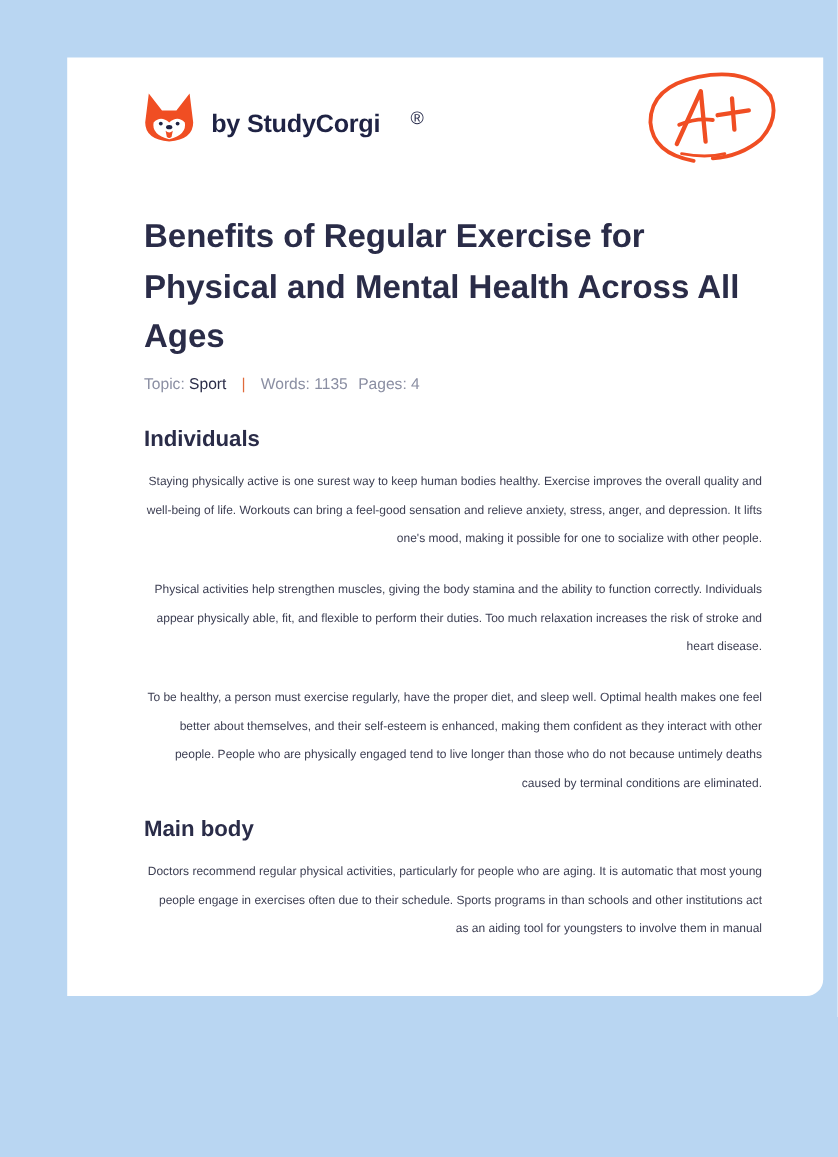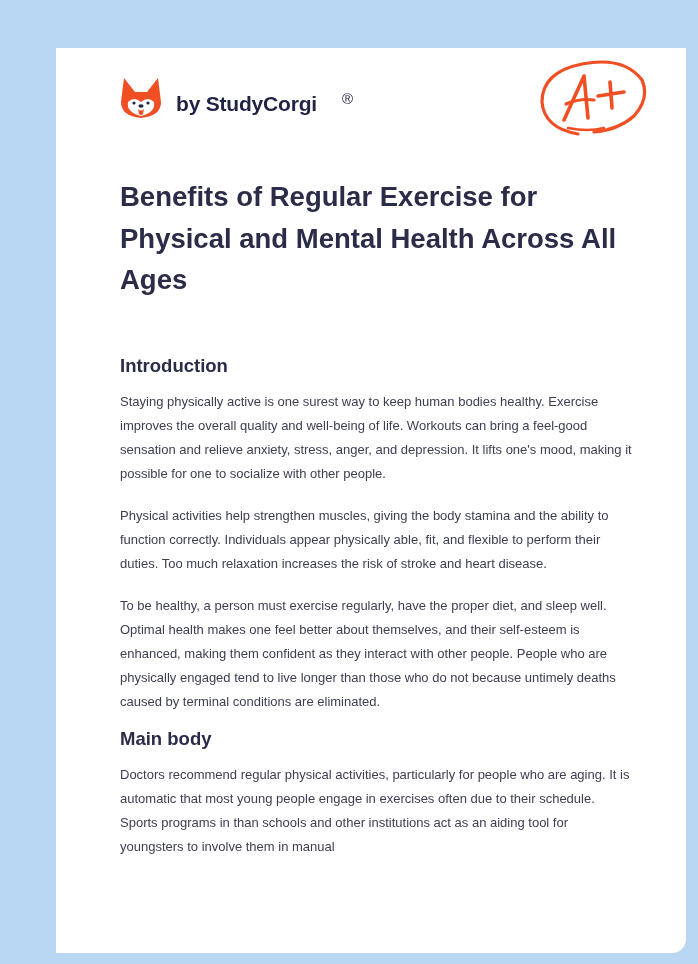--- a/index.html
+++ b/index.html
@@ -4,21 +4,21 @@
 <style>
   html, body { margin: 0; padding: 0; }
   body {
     width: 698px; height: 964px; overflow: hidden;
     background: #b9d6f2;
     font-family: "Liberation Sans", sans-serif;
     position: relative;
   }
   .card {
     position: absolute; left: 56px; top: 48px;
-    width: 630px; height: 905px;
+    width: 630px; height: 782px;
     background: #ffffff;
     border-bottom-right-radius: 14px;
     overflow: hidden;
   }
   .brand {
     position: absolute; left: 64px; top: 28px;
     display: flex; align-items: center;
   }
   .logo-icon { width: 42px; height: 44px; }
   .brand-name {
@@ -42,21 +42,21 @@
   }
   .meta .val { color: #2a2c48; }
   .meta .sep { color: #e06a3b; margin: 0 9px; }
   .meta .gap { margin-left: 5px; }
   .content { position: absolute; left: 64px; top: 305px; width: 515px; }
   h2 {
     margin: 0; font-size: 18.5px; font-weight: bold; color: #2a2c48;
     line-height: 26px;
   }
   p {
-    margin: 0; font-size: 13px; line-height: 24px; color: #3c3e52;
+    margin: 0; font-size: 10px; line-height: 24px; color: #3c3e52; text-align: right;
   }
   .h-intro { margin-top: 0; }
   .p1 { margin-top: 11px; }
   .p-gap { margin-top: 18px; }
   .h-main { margin-top: 12px; }
 </style>
 </head>
 <body>
 
 <div class="card">
@@ -77,22 +77,31 @@
   <svg class="grade-icon" viewBox="0 0 112 82">
     <path d="M40 76 Q6 70 4 44 Q4 14 44 6 Q86 -2 104 22 Q112 40 96 58 Q80 72 56 74" fill="none" stroke="#f04e23" stroke-width="3.2" stroke-linecap="round"></path>
     <path d="M26 62 L46 18 L50 60" fill="none" stroke="#f04e23" stroke-width="3.6" stroke-linecap="round" stroke-linejoin="round"></path>
     <path d="M28 46 Q42 40 56 42" fill="none" stroke="#f04e23" stroke-width="3.2" stroke-linecap="round"></path>
     <path d="M60 38 L86 34 M72 24 L74 50" fill="none" stroke="#f04e23" stroke-width="3.6" stroke-linecap="round"></path>
     <path d="M30 70 Q50 74 66 70" fill="none" stroke="#f04e23" stroke-width="2.4" stroke-linecap="round"></path>
   </svg>
 
   <h1 class="title">Benefits of Regular Exercise for Physical and Mental Health Across All Ages</h1>
 
+  <div class="meta">
+    <span>Topic:</span>
+    <span class="val">Sport</span>
+    <span class="sep">|</span>
+    <span>Words:</span>
+    <span>1135</span>
+    <span class="gap">Pages:</span>
+    <span>4</span>
+  </div>
 
   <div class="content">
-    <h2 class="h-intro">Introduction</h2>
+    <h2 class="h-intro">Individuals</h2>
     <p class="p1">Staying physically active is one surest way to keep human bodies healthy. Exercise improves the overall quality and well-being of life. Workouts can bring a feel-good sensation and relieve anxiety, stress, anger, and depression. It lifts one's mood, making it possible for one to socialize with other people.</p>
     <p class="p-gap">Physical activities help strengthen muscles, giving the body stamina and the ability to function correctly. Individuals appear physically able, fit, and flexible to perform their duties. Too much relaxation increases the risk of stroke and heart disease.</p>
     <p class="p-gap">To be healthy, a person must exercise regularly, have the proper diet, and sleep well. Optimal health makes one feel better about themselves, and their self-esteem is enhanced, making them confident as they interact with other people. People who are physically engaged tend to live longer than those who do not because untimely deaths caused by terminal conditions are eliminated.</p>
     <h2 class="h-main">Main body</h2>
     <p class="p1">Doctors recommend regular physical activities, particularly for people who are aging. It is automatic that most young people engage in exercises often due to their schedule. Sports programs in than schools and other institutions act as an aiding tool for youngsters to involve them in manual</p>
   </div>
 </div>
 
 </body></html>

